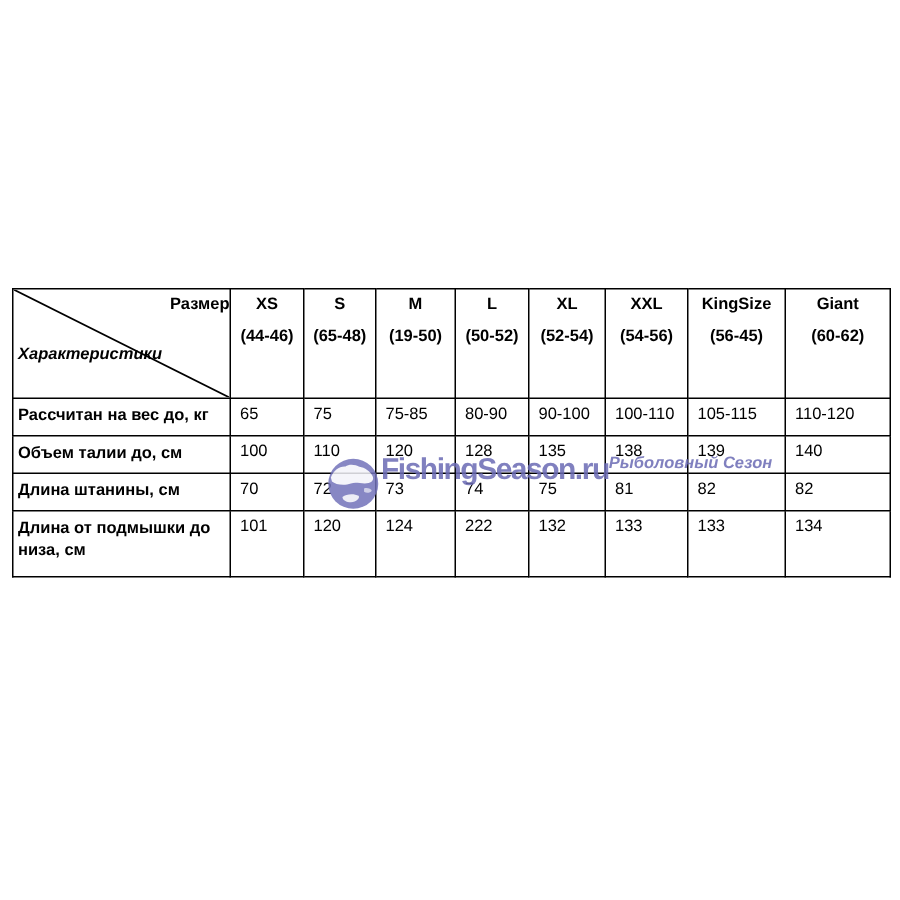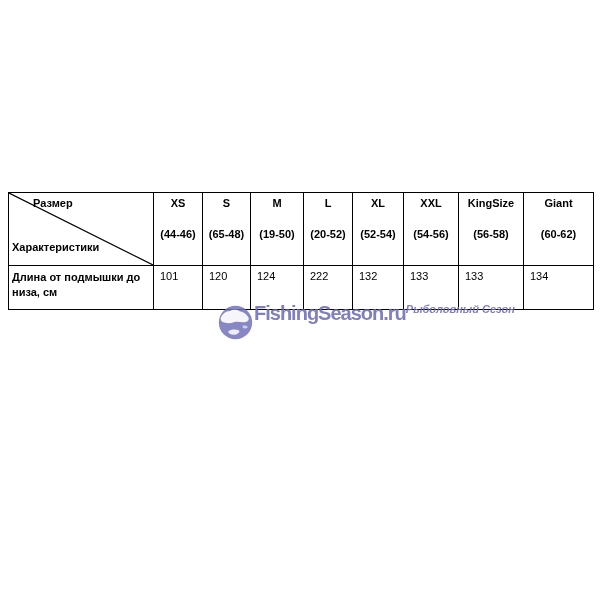--- a/index.html
+++ b/index.html
@@ -36,21 +36,21 @@
   .size-table tr.hdr-row  { height: 73px; }
   .size-table tr.data-row { height: 25px; }
   .size-table tr.tall-row { height: 44px; padding-left: 22px; }
 
   .size-table th {
     font-weight: bold;
     vertical-align: top;
     text-align: center;
     padding: 4px 0 1px 0;
   }
-  .col-range { margin-top: 18px; }
+  .col-range { margin-top: 8px; }
 
   td.rowlabel {
     font-weight: bold;
     text-align: left;
     vertical-align: top;
     padding: 4px 6px 0 3px;
     line-height: 15px;
   }
   td.val {
     font-weight: normal;
@@ -67,28 +67,29 @@
   .corner .diag {
     position: absolute;
     left: 0; top: 0;
     width: 100%; height: 100%;
     display: block;
   }
   .corner-top {
     position: absolute;
     top: 4px; left: 0;
     width: 100%;
-    text-align: left;
+    text-align: right;
     text-indent: 24px;
     font-weight: bold;
   }
   .corner-bottom {
     position: absolute;
-    bottom: 11px; left: 3px;
-    font-weight: bold;
+    bottom: 22px; left: 3px;
+    font-weight: bold;
+    font-style: italic;
   }
 
   
   .watermark {
     position: absolute;
     left: 218px;
     top: 303px;
     display: flex;
     align-items: flex-start;
     opacity: 0.85;
@@ -152,42 +153,75 @@
     <th>
       <div class="col-name">S</div>
       <div class="col-range">(65-48)</div>
     </th>
     <th>
       <div class="col-name">M</div>
       <div class="col-range">(19-50)</div>
     </th>
     <th>
       <div class="col-name">L</div>
-      <div class="col-range">(20-52)</div>
+      <div class="col-range">(50-52)</div>
     </th>
     <th>
       <div class="col-name">XL</div>
       <div class="col-range">(52-54)</div>
     </th>
     <th>
       <div class="col-name">XXL</div>
       <div class="col-range">(54-56)</div>
     </th>
     <th>
       <div class="col-name">KingSize</div>
-      <div class="col-range">(56-58)</div>
+      <div class="col-range">(56-45)</div>
     </th>
     <th>
       <div class="col-name">Giant</div>
       <div class="col-range">(60-62)</div>
     </th>
   </tr>
 
-
-
+  <tr class="data-row">
+    <td class="rowlabel">Рассчитан на вес до, кг</td>
+    <td class="val">65</td>
+    <td class="val">75</td>
+    <td class="val">75-85</td>
+    <td class="val">80-90</td>
+    <td class="val">90-100</td>
+    <td class="val">100-110</td>
+    <td class="val">105-115</td>
+    <td class="val">110-120</td>
+  </tr>
+
+  <tr class="data-row">
+    <td class="rowlabel">Объем талии до, см</td>
+    <td class="val">100</td>
+    <td class="val">110</td>
+    <td class="val">120</td>
+    <td class="val">128</td>
+    <td class="val">135</td>
+    <td class="val">138</td>
+    <td class="val">139</td>
+    <td class="val">140</td>
+  </tr>
+
+  <tr class="data-row">
+    <td class="rowlabel">Длина штанины, см</td>
+    <td class="val">70</td>
+    <td class="val">72</td>
+    <td class="val">73</td>
+    <td class="val">74</td>
+    <td class="val">75</td>
+    <td class="val">81</td>
+    <td class="val">82</td>
+    <td class="val">82</td>
+  </tr>
 
 
   <tr class="tall-row">
     <td class="rowlabel">Длина от подмышки до низа, см</td>
     <td class="val">101</td>
     <td class="val">120</td>
     <td class="val">124</td>
     <td class="val">222</td>
     <td class="val">132</td>
     <td class="val">133</td>

